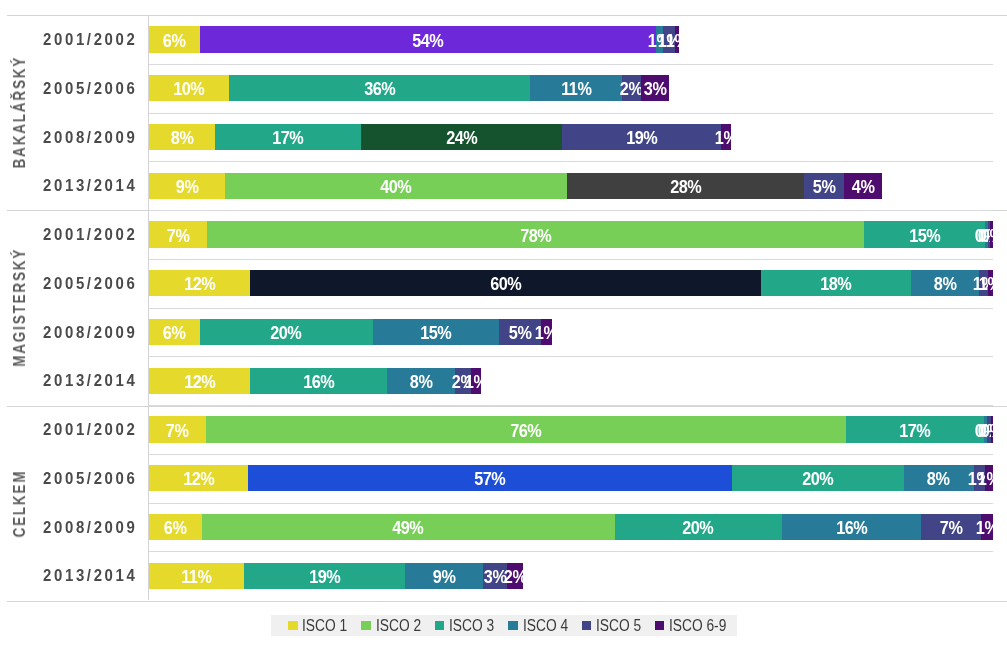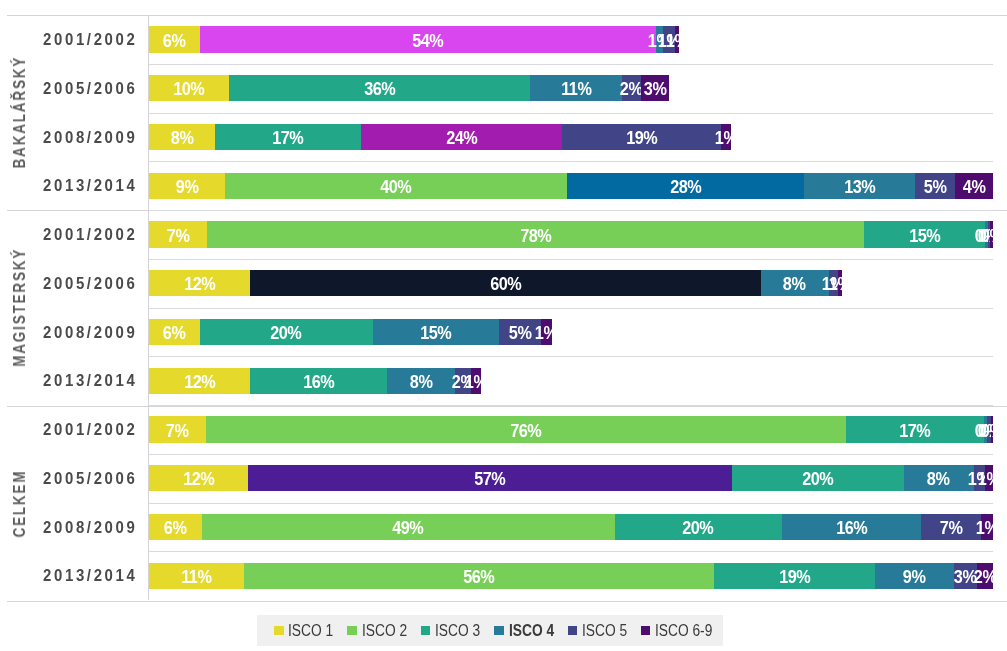--- a/index.html
+++ b/index.html
@@ -40,21 +40,21 @@
 <div class="sep" style="top:600.5px"></div>
 <div class="axis" style="top:15.3px;height:585.2px"></div>
 <div class="ylabel" style="top:15.3px;height:195.1px;left:2px;width:37px">BAKALÁŘSKÝ</div>
 <div class="grid" style="top:64px;left:149.0px;width:844.0px"></div>
 <div class="rowlabel" style="top:30.0px;left:0px;width:137.5px">2001/2002</div>
 <div class="plotclip" style="top:26.4px;left:149.0px;width:844.0px;height:26.2px">
 <div class="bar" style="width:844.0px;height:26.2px">
 <div class="seg" style="width:6.0718%;background:#e5d92b">
           <span>6%</span>
         </div>
-<div class="seg" style="width:53.9662%;background:#d946ef">
+<div class="seg" style="width:53.9662%;background:#6d28d9">
           <span>54%</span>
         </div>
 <div class="seg" style="width:0.8403%;background:#277a98">
           <span>1%</span>
         </div>
 <div class="seg" style="width:1.4004%;background:#414486">
           <span>1%</span>
         </div>
 <div class="seg" style="width:0.5302%;background:#4e0c6e">
           <span>1%</span>
@@ -85,46 +85,43 @@
 <div class="grid" style="top:161px;left:149.0px;width:844.0px"></div>
 <div class="rowlabel" style="top:127.5px;left:0px;width:137.5px">2008/2009</div>
 <div class="plotclip" style="top:123.9px;left:149.0px;width:844.0px;height:26.2px">
 <div class="bar" style="width:844.0px;height:26.2px">
 <div class="seg" style="width:7.8055%;background:#e5d92b">
           <span>8%</span>
         </div>
 <div class="seg" style="width:17.3321%;background:#22a889">
           <span>17%</span>
         </div>
-<div class="seg" style="width:23.8167%;background:#a21caf">
+<div class="seg" style="width:23.8167%;background:#14532d">
           <span>24%</span>
         </div>
 <div class="seg" style="width:18.7932%;background:#414486">
           <span>19%</span>
         </div>
 <div class="seg" style="width:1.2609%;background:#4e0c6e">
           <span>1%</span>
         </div>
 </div>
 </div>
 <div class="grid" style="top:210px;left:149.0px;width:844.0px"></div>
 <div class="rowlabel" style="top:176.25px;left:0px;width:137.5px">2013/2014</div>
 <div class="plotclip" style="top:172.65px;left:149.0px;width:844.0px;height:26.2px">
 <div class="bar" style="width:844.0px;height:26.2px">
 <div class="seg" style="width:8.9645%;background:#e5d92b">
           <span>9%</span>
         </div>
 <div class="seg" style="width:40.6003%;background:#78cf57">
           <span>40%</span>
         </div>
-<div class="seg" style="width:28.0940%;background:#0369a1">
+<div class="seg" style="width:28.0940%;background:#404040">
           <span>28%</span>
-        </div>
-<div class="seg" style="width:13.1566%;background:#277a98">
-          <span>13%</span>
         </div>
 <div class="seg" style="width:4.6323%;background:#414486">
           <span>5%</span>
         </div>
 <div class="seg" style="width:4.5523%;background:#4e0c6e">
           <span>4%</span>
         </div>
 </div>
 </div>
 <div class="ylabel" style="top:210.4px;height:195.1px;left:2px;width:37px">MAGISTERSKÝ</div>
@@ -155,20 +152,23 @@
 <div class="grid" style="top:308px;left:149.0px;width:844.0px"></div>
 <div class="rowlabel" style="top:273.75px;left:0px;width:137.5px">2005/2006</div>
 <div class="plotclip" style="top:270.15px;left:149.0px;width:844.0px;height:26.2px">
 <div class="bar" style="width:844.0px;height:26.2px">
 <div class="seg" style="width:12.0012%;background:#e5d92b">
           <span>12%</span>
         </div>
 <div class="seg" style="width:60.4560%;background:#0f172a">
           <span>60%</span>
         </div>
+<div class="seg" style="width:17.8318%;background:#22a889">
+          <span>18%</span>
+        </div>
 <div class="seg" style="width:8.0708%;background:#277a98">
           <span>8%</span>
         </div>
 <div class="seg" style="width:1.0901%;background:#414486">
           <span>1%</span>
         </div>
 <div class="seg" style="width:0.5501%;background:#4e0c6e">
           <span>1%</span>
         </div>
 </div>
@@ -240,21 +240,21 @@
         </div>
 </div>
 </div>
 <div class="grid" style="top:503px;left:149.0px;width:844.0px"></div>
 <div class="rowlabel" style="top:468.75px;left:0px;width:137.5px">2005/2006</div>
 <div class="plotclip" style="top:465.15px;left:149.0px;width:844.0px;height:26.2px">
 <div class="bar" style="width:844.0px;height:26.2px">
 <div class="seg" style="width:11.7459%;background:#e5d92b">
           <span>12%</span>
         </div>
-<div class="seg" style="width:57.3687%;background:#4c1d95">
+<div class="seg" style="width:57.3687%;background:#1d4ed8">
           <span>57%</span>
         </div>
 <div class="seg" style="width:20.2901%;background:#22a889">
           <span>20%</span>
         </div>
 <div class="seg" style="width:8.2941%;background:#277a98">
           <span>8%</span>
         </div>
 <div class="seg" style="width:1.3007%;background:#414486">
           <span>1%</span>
@@ -287,53 +287,50 @@
           <span>1%</span>
         </div>
 </div>
 </div>
 <div class="rowlabel" style="top:566.25px;left:0px;width:137.5px">2013/2014</div>
 <div class="plotclip" style="top:562.65px;left:149.0px;width:844.0px;height:26.2px">
 <div class="bar" style="width:844.0px;height:26.2px">
 <div class="seg" style="width:11.2469%;background:#e5d92b">
           <span>11%</span>
         </div>
-<div class="seg" style="width:55.7236%;background:#78cf57">
-          <span>56%</span>
-        </div>
 <div class="seg" style="width:19.0786%;background:#22a889">
           <span>19%</span>
         </div>
 <div class="seg" style="width:9.2939%;background:#277a98">
           <span>9%</span>
         </div>
 <div class="seg" style="width:2.8042%;background:#414486">
           <span>3%</span>
         </div>
 <div class="seg" style="width:1.8528%;background:#4e0c6e">
           <span>2%</span>
         </div>
 </div>
 </div>
-<div class="legend" style="left:257px;top:615px;height:31px;padding-left:17px;padding-right:10.5px">
+<div class="legend" style="left:271px;top:615px;height:21px;padding-left:17px;padding-right:10.5px">
 <div class="legitem" style="margin-right:13.9px">
 <span class="swatch" style="background:#e5d92b"></span>
 <span class="lblwrap" style="width: 45.1231px;"><span class="lbl">ISCO 1</span></span>
 </div>
 <div class="legitem" style="margin-right:13.9px">
 <span class="swatch" style="background:#78cf57"></span>
 <span class="lblwrap" style="width: 45.1231px;"><span class="lbl">ISCO 2</span></span>
 </div>
 <div class="legitem" style="margin-right:13.9px">
 <span class="swatch" style="background:#22a889"></span>
 <span class="lblwrap" style="width: 45.1231px;"><span class="lbl">ISCO 3</span></span>
 </div>
 <div class="legitem" style="margin-right:13.9px">
 <span class="swatch" style="background:#277a98"></span>
-<span class="lblwrap" style="width: 45.1231px; font-weight: bold;"><span class="lbl">ISCO 4</span></span>
+<span class="lblwrap" style="width: 45.1231px;"><span class="lbl">ISCO 4</span></span>
 </div>
 <div class="legitem" style="margin-right:13.9px">
 <span class="swatch" style="background:#414486"></span>
 <span class="lblwrap" style="width: 45.1231px;"><span class="lbl">ISCO 5</span></span>
 </div>
 <div class="legitem" style="">
 <span class="swatch" style="background:#4e0c6e"></span>
 <span class="lblwrap" style="width: 57.3513px;"><span class="lbl">ISCO 6-9</span></span>
 </div>
 </div>

